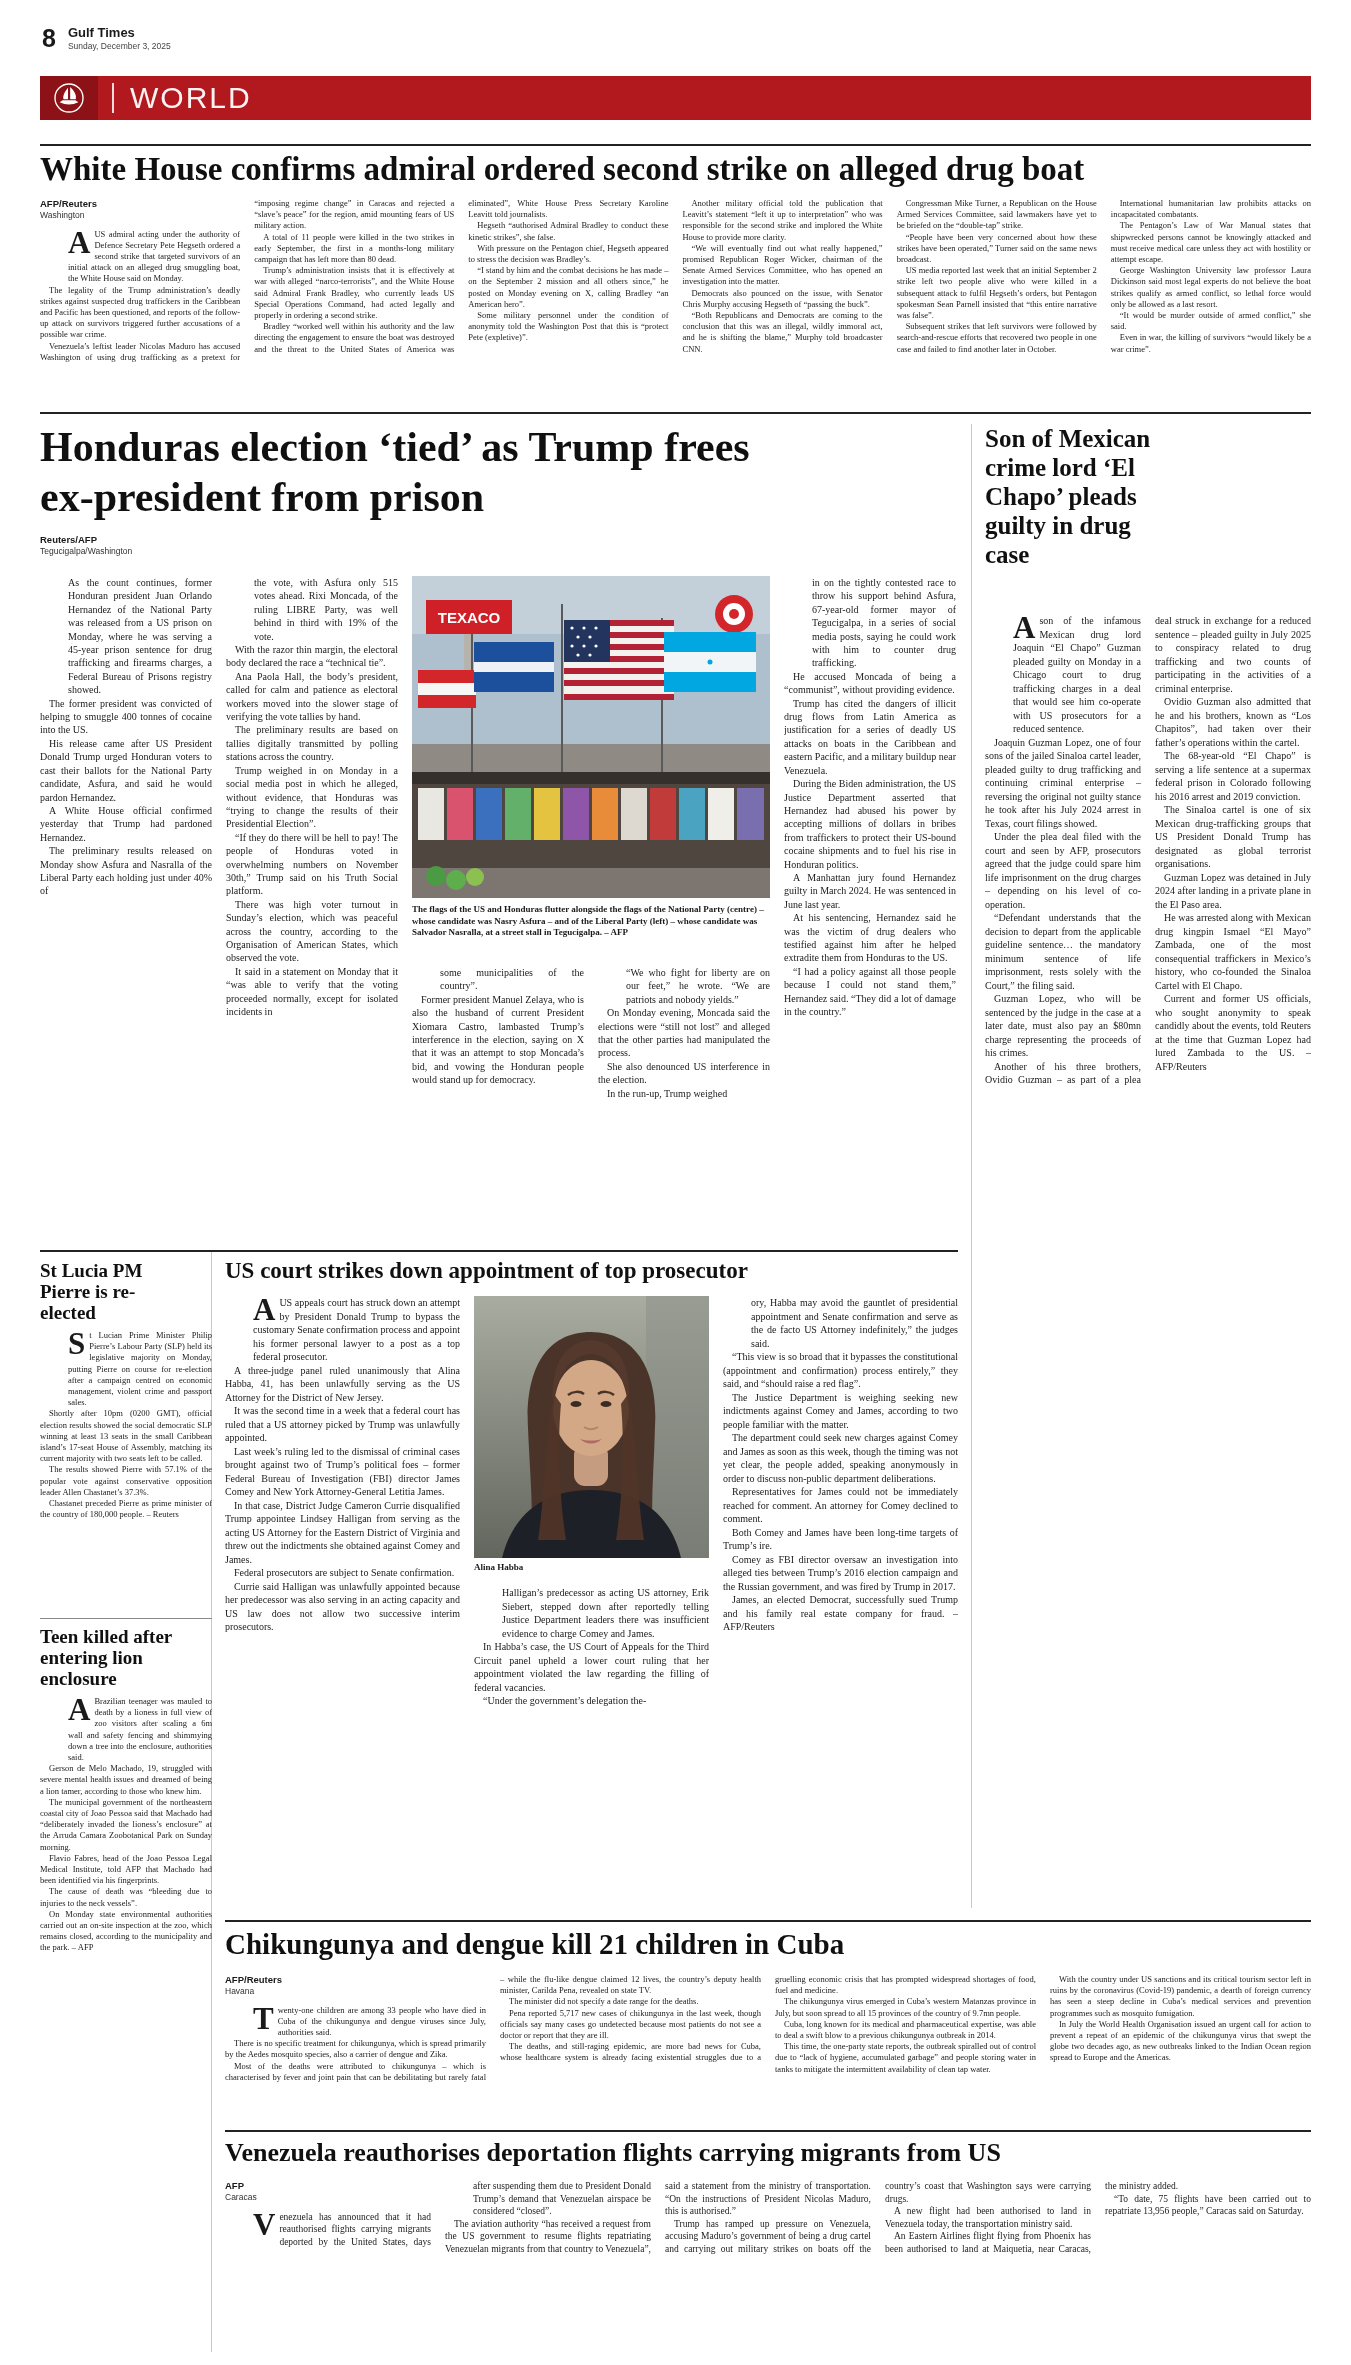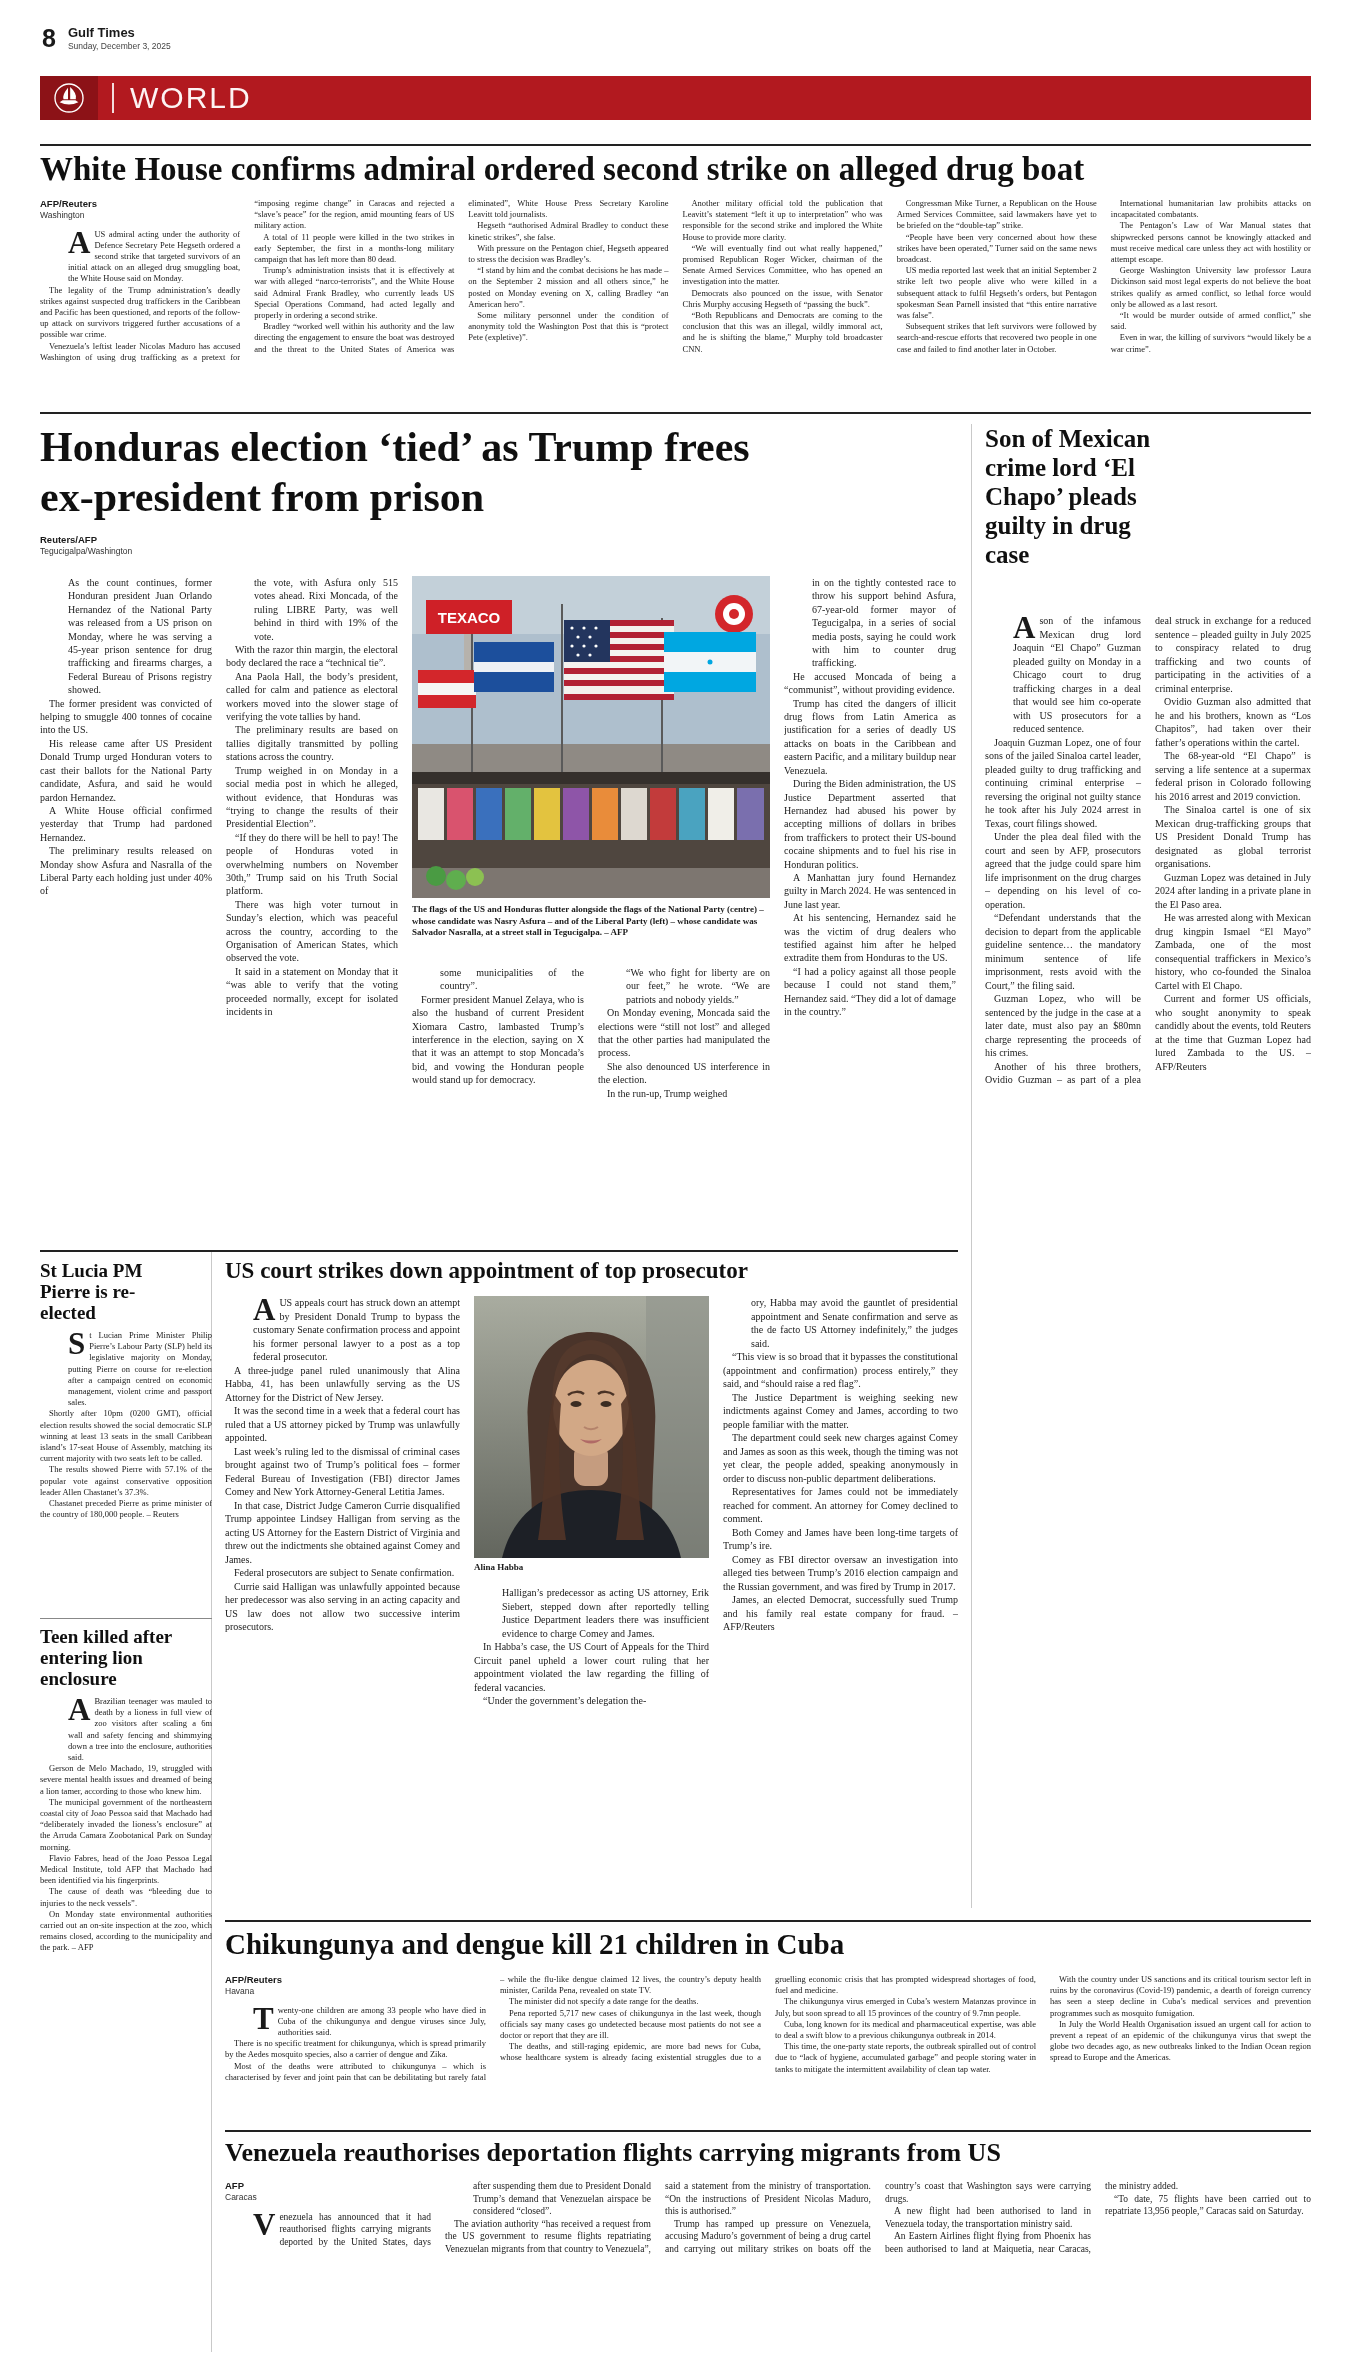--- a/index.html
+++ b/index.html
@@ -274,21 +274,21 @@
       <p>At his sentencing, Hernandez said he was the victim of drug dealers who testified against him after he helped extradite them from Honduras to the US.</p>
       <p>“I had a policy against all those people because I could not stand them,” Hernandez said. “They did a lot of damage in the country.”</p>
     </div>
 
   <div class="vrule" id="vr-right"></div>
   <h2 class="abs headline" id="ec-headline">Son of Mexican crime lord ‘El Chapo’ pleads guilty in drug case</h2>
   <div class="abs body" id="ec-body">
       <p class="lede">A son of the infamous Mexican drug lord Joaquin “El Chapo” Guzman pleaded guilty on Monday in a Chicago court to drug trafficking charges in a deal that would see him co-operate with US prosecutors for a reduced sentence.</p>
       <p>Joaquin Guzman Lopez, one of four sons of the jailed Sinaloa cartel leader, pleaded guilty to drug trafficking and continuing criminal enterprise – reversing the original not guilty stance he took after his July 2024 arrest in Texas, court filings showed.</p>
       <p>Under the plea deal filed with the court and seen by AFP, prosecutors agreed that the judge could spare him life imprisonment on the drug charges – depending on his level of co-operation.</p>
-      <p>“Defendant understands that the decision to depart from the applicable guideline sentence… the mandatory minimum sentence of life imprisonment, rests avoid with the Court,” the filing said.</p>
+      <p>“Defendant understands that the decision to depart from the applicable guideline sentence… the mandatory minimum sentence of life imprisonment, rests solely with the Court,” the filing said.</p>
       <p>Guzman Lopez, who will be sentenced by the judge in the case at a later date, must also pay an $80mn charge representing the proceeds of his crimes.</p>
       <p>Another of his three brothers, Ovidio Guzman – as part of a plea deal struck in exchange for a reduced sentence – pleaded guilty in July 2025 to conspiracy related to drug trafficking and two counts of participating in the activities of a criminal enterprise.</p>
       <p>Ovidio Guzman also admitted that he and his brothers, known as “Los Chapitos”, had taken over their father’s operations within the cartel.</p>
       <p>The 68-year-old “El Chapo” is serving a life sentence at a supermax federal prison in Colorado following his 2016 arrest and 2019 conviction.</p>
       <p>The Sinaloa cartel is one of six Mexican drug-trafficking groups that US President Donald Trump has designated as global terrorist organisations.</p>
       <p>Guzman Lopez was detained in July 2024 after landing in a private plane in the El Paso area.</p>
       <p>He was arrested along with Mexican drug kingpin Ismael “El Mayo” Zambada, one of the most consequential traffickers in Mexico’s history, who co-founded the Sinaloa Cartel with El Chapo.</p>
       <p>Current and former US officials, who sought anonymity to speak candidly about the events, told Reuters at the time that Guzman Lopez had lured Zambada to the US. – AFP/Reuters</p>
     </div>
 

